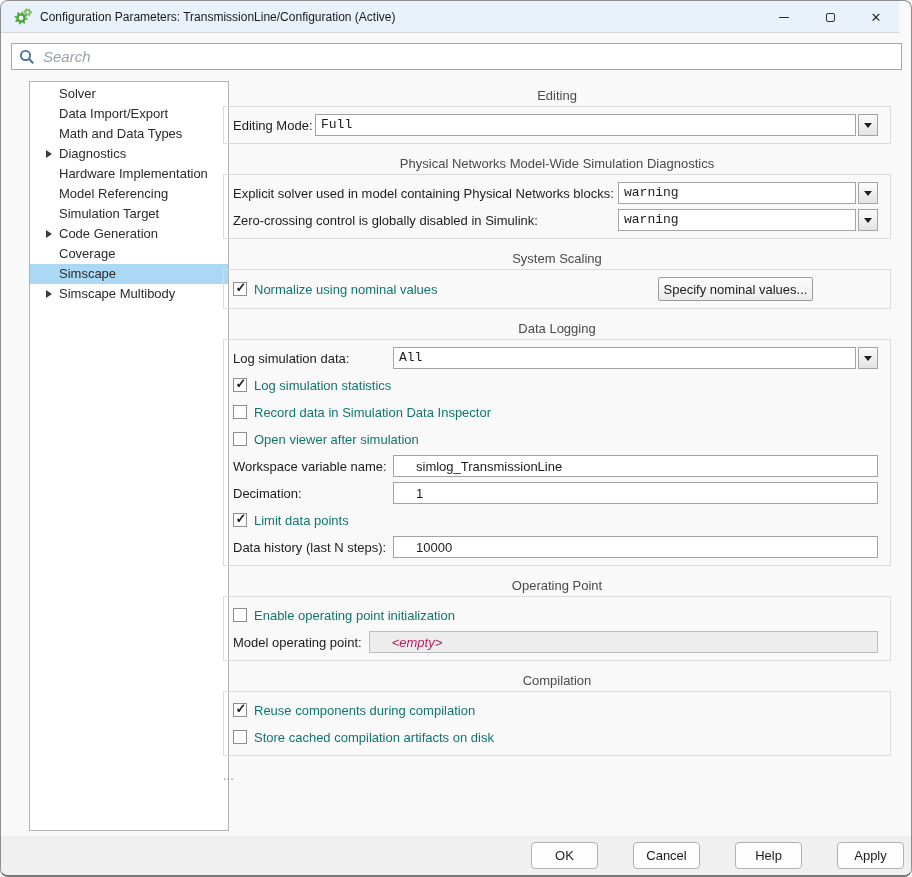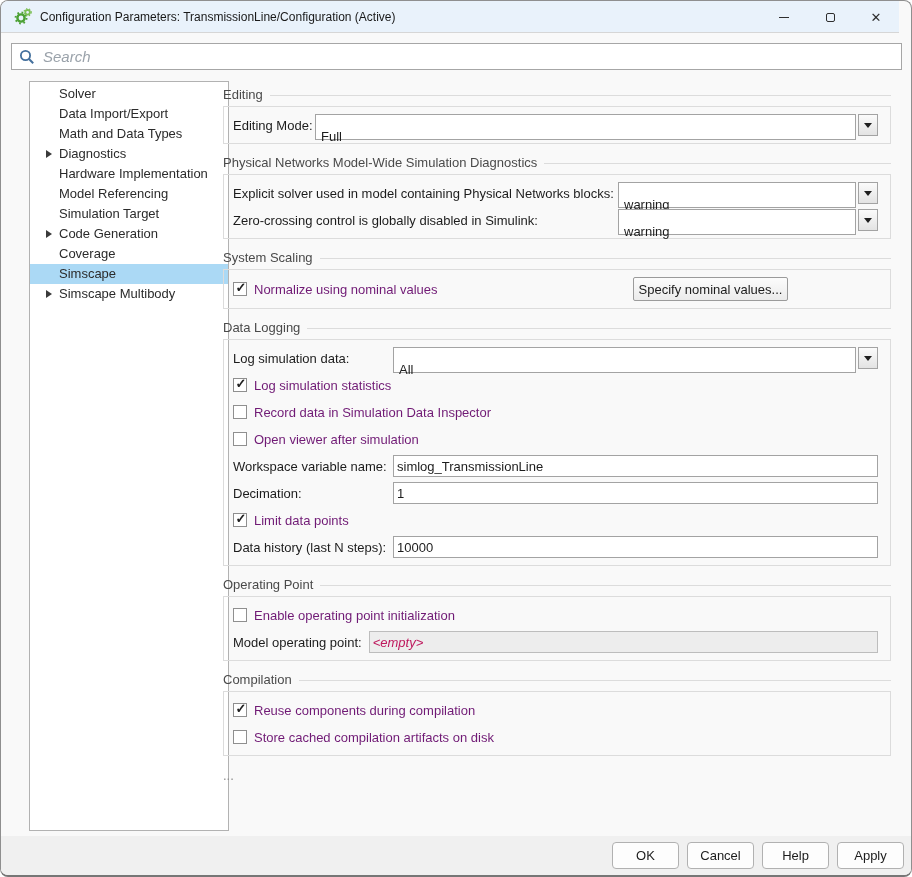--- a/index.html
+++ b/index.html
@@ -18,46 +18,46 @@
 .searchbar { position:absolute; left:10px; top:42px; width:891px; height:27px; background:#fff; border:1px solid #a6a6a6; display:flex; align-items:center; padding-left:7px; }
 .search-icon { flex:none; }
 .search-ph { margin-left:8px; font-size:15px; font-style:italic; color:#9aa2aa; }
 
 .sidebar { position:absolute; left:28px; top:80px; width:200px; height:750px; background:#fff; border:1px solid #b2b2b2; padding-top:2px; }
 .tree-item { position:relative; height:20px; line-height:20px; padding-left:29px; font-size:13px; color:#2b2b2b; white-space:nowrap; }
 .tree-item.selected { background:#abd9f5; }
 .tree-arrow { position:absolute; left:16px; top:6px; width:0; height:0; border-left:6px solid #3a3a3a; border-top:4px solid transparent; border-bottom:4px solid transparent; }
 
 .main { position:absolute; left:222px; top:80px; width:668px; }
-.sec-header { display:flex; align-items:center; height:13px; font-size:13px; color:#4a4a4a; margin-top:12px; white-space:nowrap; }
+.sec-header { display:flex; align-items:center; height:13px; font-size:13px; color:#4a4a4a; margin-top:12px; white-space:nowrap;flex-direction:column; }
 .sec-header.first { margin-top:7px; }
 .sec-rule { flex:1; border-top:1px solid #dcdcdc; margin-left:7px; margin-top:2px; }
 .card { margin-top:5px; border:1px solid #dcdcdc; border-radius:0; padding:7px 12px 7px 9px; }
 .row { display:flex; align-items:center; height:22px; }
 .row + .row { margin-top:5px; }
 .row.btnrow { height:24px; }
 .lbl { font-size:13px; color:#1c1c1c; white-space:nowrap; flex:none; }
 .lw-editing { width:82px; }
 .lw-diag { width:385px; }
 .lw-log { width:160px; }
 .lw-op { margin-right:7px; }
 .combo { flex:1; display:flex; height:22px; }
-.combo-text { flex:1; background:#fff; border:1px solid #a3a3a3; padding:12px 5px; font-size:13px; line-height:20px; color:#1c1c1c; }
+.combo-text { flex:1; background:#fff; border:1px solid #a3a3a3; padding:0 5px; font-size:13px; line-height:20px; color:#1c1c1c;font-family:Liberation Mono, monospace; }
 .combo-btn { width:20px; height:22px; margin-left:2px; border:1px solid #a3a3a3; background:linear-gradient(#fbfbfb,#e3e3e3); display:flex; align-items:center; justify-content:center; }
 .tri { width:0; height:0; border:4px solid transparent; border-top:5px solid #1f1f1f; margin-top:5px; }
-input.textbox { flex:1; height:22px; border:1px solid #a3a3a3; background:#fff; font-family:"Liberation Sans",sans-serif; font-size:13px; padding:0 3px; color:#1c1c1c; }
+input.textbox { flex:1; height:22px; border:1px solid #a3a3a3; background:#fff; font-family:"Liberation Sans",sans-serif; font-size:13px; padding:0 22px; color:#1c1c1c; }
 input.textbox:disabled { background:#ededed; color:#be185d; font-style:italic; border-color:#bdbdbd; }
 .checkbox { width:14px; height:14px; border:1px solid #8f8f8f; background:#fff; position:relative; flex:none; }
 .checkbox.checked::after { content:"\2713"; position:absolute; left:1.5px; top:-3px; font-size:13px; font-weight:bold; color:#1f1f1f; }
-.cb-label { margin-left:7px; font-size:13px; color:#701a75; white-space:nowrap;text-align:right; }
-.push-button { margin-left:auto; margin-right:90px; width:155px; height:24px; border:1px solid #9b9b9b; border-radius:2px; background:linear-gradient(#fcfcfc,#ebebeb); font-size:13px; color:#1c1c1c; display:flex; align-items:center; justify-content:center; }
+.cb-label { margin-left:7px; font-size:13px; color:#0f766e; white-space:nowrap;text-align:right; }
+.push-button { margin-left:auto; margin-right:65px; width:155px; height:24px; border:1px solid #9b9b9b; border-radius:2px; background:linear-gradient(#fcfcfc,#ebebeb); font-size:13px; color:#1c1c1c; display:flex; align-items:center; justify-content:center; }
 .more-dots { margin-top:12px; font-size:13px; color:#8f8f8f; }
 
 .footer { position:absolute; left:0; right:0; bottom:0; height:39px; background:#f0f0f0; display:flex; align-items:center; justify-content:flex-end; padding-right:7px; gap:8px; }
-.footer-btn { width:67px; height:27px; background:#fdfdfd; border:1px solid #b1b1b1; border-radius:4px; font-size:13px; color:#1c1c1c; display:flex; align-items:center; justify-content:center; }
+.footer-btn { width:67px; height:27px; background:#fdfdfd; border:1px solid #b1b1b1; border-radius:4px; font-size:13px; color:#1c1c1c; display:flex; align-items:center; justify-content:center;margin-left:27px; }
 </style>
 </head>
 <body>
 
 <div class="window">
 
   <div class="titlebar">
     <svg class="app-icon" width="18" height="17" viewBox="0 0 18 17">
       <circle cx="7" cy="10" r="3.6" fill="none" stroke="#4ca135" stroke-width="2.4"></circle>
       <circle cx="7" cy="10" r="5.5" fill="none" stroke="#4ca135" stroke-width="1.9" stroke-dasharray="1.7 2.6"></circle>

